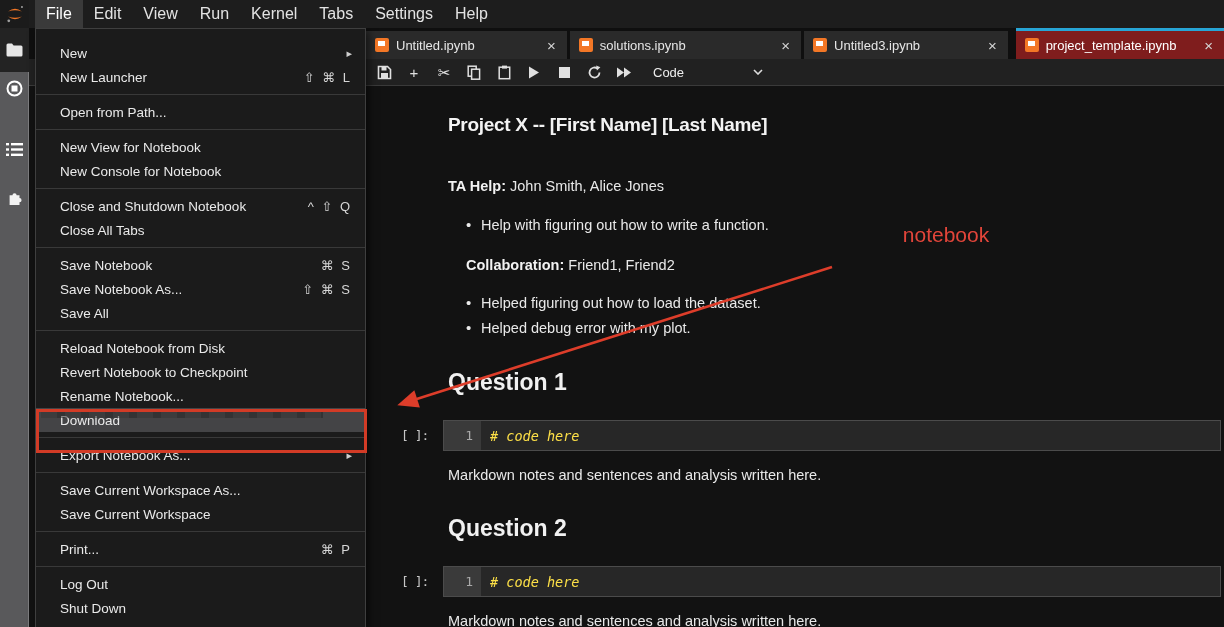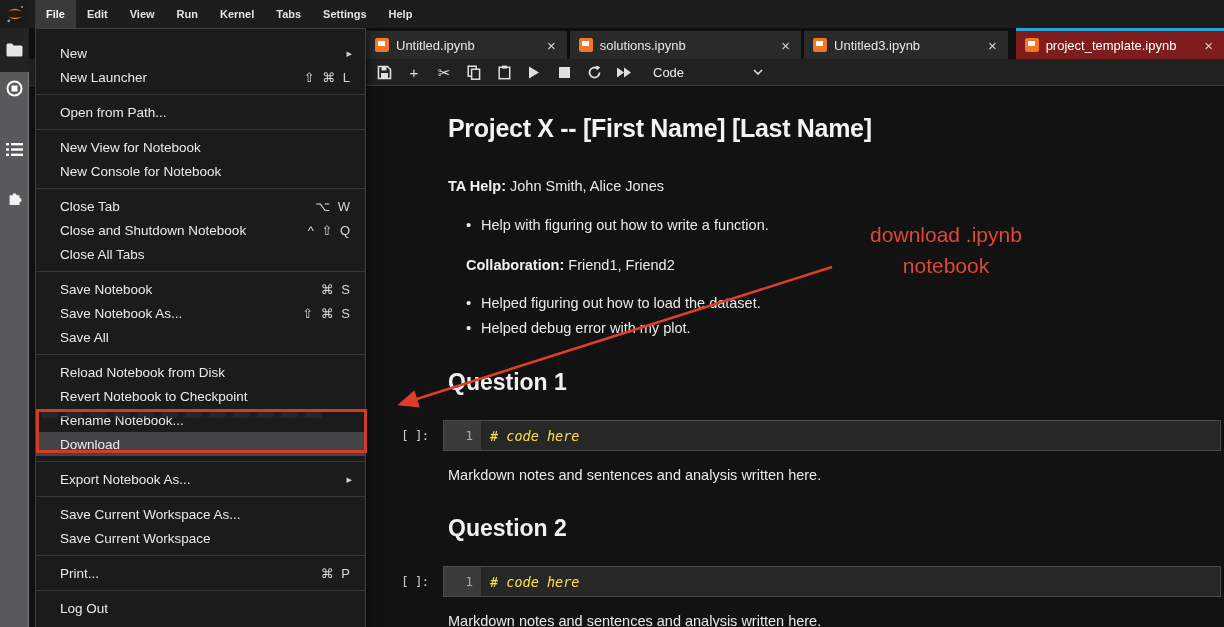--- a/index.html
+++ b/index.html
@@ -4,21 +4,21 @@
 <style>
   html,body{margin:0;padding:0;background:#000;}
   .screen{position:relative;width:1224px;height:627px;background:#121212;overflow:hidden;
           font-family:"Liberation Sans",sans-serif;-webkit-font-smoothing:antialiased;}
 
   
   .menubar{position:absolute;left:0;top:0;width:100%;height:28px;background:#1d1d1d;
            display:flex;align-items:stretch;z-index:80;}
   .logo-cell{width:29px;height:28px;background:#1b1b1b;display:flex;align-items:center;justify-content:center;}
   .mb-items{display:flex;align-items:stretch;margin-left:6px;}
-  .menu-item{padding:0 11px;font-size:11px;color:#e3e3e3;display:flex;align-items:center;cursor:default;font-weight:bold;}
+  .menu-item{padding:0 11px;font-size:16px;color:#e3e3e3;display:flex;align-items:center;cursor:default;}
   .menu-item.active{background:#3a3a3a;color:#fff;}
 
   
   .sidebar{position:absolute;left:0;top:28px;width:29px;height:599px;background:#59595b;z-index:20;
            border-right:1px solid #7c7c7e;box-sizing:border-box;}
   .sidebar-topseg{position:absolute;left:0;top:0;width:29px;height:44px;background:#232323;
                   display:flex;align-items:center;justify-content:center;}
   .side-icon{position:absolute;left:0;width:29px;display:flex;justify-content:center;}
 
   
@@ -41,21 +41,21 @@
            border-bottom:1px solid #3a3a3a;display:flex;align-items:center;z-index:10;padding-left:340px;box-sizing:border-box;}
   .tb-btn{width:30px;height:27px;display:flex;align-items:center;justify-content:center;color:#e0e0e0;}
   .tb-btn svg{display:block;}
   .tb-glyph{font-size:15px;line-height:1;}
   .celltype{margin-left:14px;font-size:13px;color:#eee;display:flex;align-items:center;gap:23px;}
   .celltype .chev{margin-left:46px;display:flex;}
 
   
   .content{position:absolute;left:29px;top:87px;width:1195px;height:540px;background:#121212;z-index:5;color:#e9e9e9;}
   .abs{position:absolute;}
-  .h1{font-size:25px;font-weight:bold;color:#f3f3f3;letter-spacing:-.3px;}
+  .h1{font-size:19px;font-weight:bold;color:#f3f3f3;letter-spacing:-.3px;}
   .h2{font-size:23px;font-weight:bold;color:#f1f1f1;}
   .body-line{font-size:14.5px;color:#e9e9e9;}
   .body-line b{color:#f2f2f2;}
   .bullet{font-size:14.5px;color:#e9e9e9;}
   .bullet::before{content:"\2022";position:absolute;left:-15px;top:-1px;font-size:15px;}
   .cellrow{position:absolute;left:414px;right:3px;height:31px;}
   .prompt{position:absolute;left:-42px;top:8px;font-family:"DejaVu Sans Mono",monospace;font-size:13px;color:#c6c6c6;letter-spacing:-1px;}
   .codecell{position:absolute;left:0;right:0;top:0;bottom:0;background:#272727;border:1px solid #4b4b4b;display:flex;}
   .gutter{width:37px;background:#3a3a3a;display:flex;align-items:center;justify-content:flex-end;padding-right:8px;box-sizing:border-box;
           font-family:"DejaVu Sans Mono",monospace;font-size:13px;color:#a9a9a9;flex:none;}
@@ -269,24 +269,20 @@
       </div>
       <div class="menu-sep"></div>
       <div class="menu-row">
         <span>New View for Notebook</span>
       </div>
       <div class="menu-row">
         <span>New Console for Notebook</span>
       </div>
       <div class="menu-sep"></div>
       <div class="menu-row">
-        <span>Close Tab</span>
-        <span class="mshort">⌥ W</span>
-      </div>
-      <div class="menu-row">
         <span>Close and Shutdown Notebook</span>
         <span class="mshort">^ ⇧ Q</span>
       </div>
       <div class="menu-row">
         <span>Close All Tabs</span>
       </div>
       <div class="menu-sep"></div>
       <div class="menu-row">
         <span>Save Notebook</span>
         <span class="mshort">⌘ S</span>
@@ -343,17 +339,16 @@
   <svg class="arrow-svg" width="1224" height="627">
     <defs>
       <marker id="ah" markerWidth="9" markerHeight="8" refX="7" refY="4" orient="auto">
         <polygon points="0.5,0.5 8.5,4 0.5,7.5" fill="#dd3d2a"></polygon>
       </marker>
     </defs>
     <line x1="832" y1="267" x2="401" y2="404" stroke="#dd3d2a" stroke-width="2.6" marker-end="url(#ah)"></line>
   </svg>
 
   <div class="annotation">
-    <div>download .ipynb</div>
     <div>notebook</div>
   </div>
 
 </div>
 
 </body></html>

